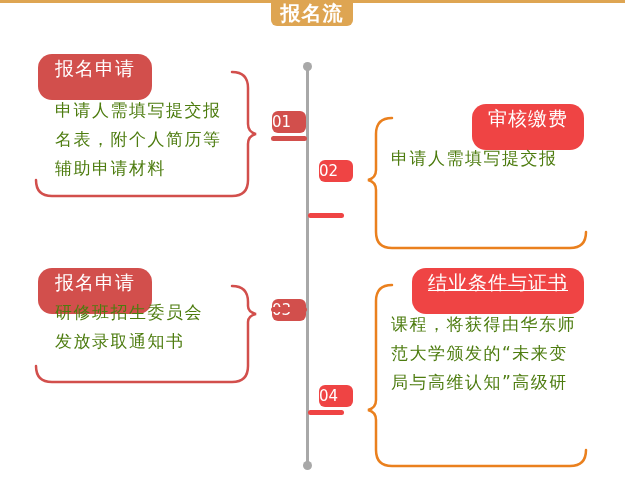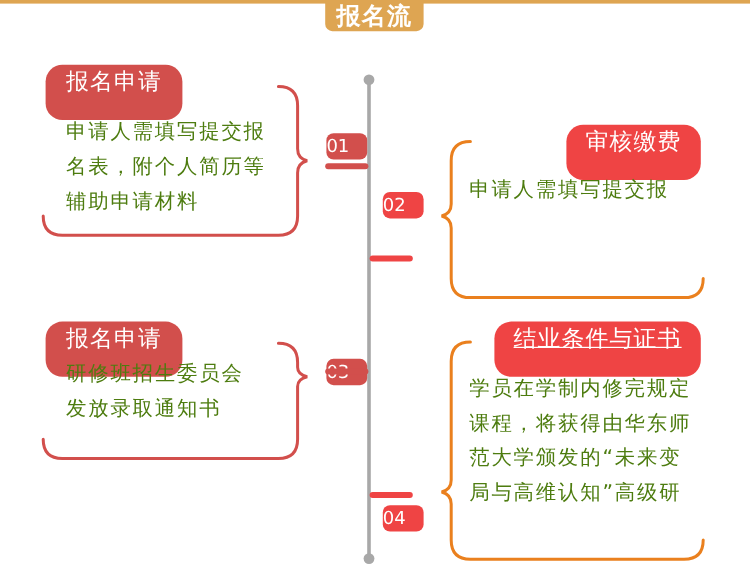--- a/index.html
+++ b/index.html
@@ -71,21 +71,20 @@
 </div>
 
 <div class="num red" style="left:272px; top:281px;margin-top:18px;">03</div>
 <div class="bar red" style="left:271px; top:307px; width:36px;"></div>
 <div class="pill red" style="left:38px; top:268px; width:114px;">报名申请</div>
 <div class="body-text" style="left:55px; top:298px;">
   <div>研修班招生委员会</div>
   <div>发放录取通知书</div>
 </div>
 
-<div class="num orange" style="left:319px; top:385px;margin-top:36px;">04</div>
+<div class="num orange" style="left:319px; top:385px;">04</div>
 <div class="bar orange" style="left:308px; top:410px; width:36px;"></div>
 <div class="pill orange" style="left:412px; top:268px; width:172px;text-decoration:underline;">结业条件与证书</div>
 <div class="body-text" style="left:391px; top:310px;">
-  <div>学员在学制内修完规定</div>
   <div>课程，将获得由华东师</div>
   <div>范大学颁发的“未来变</div>
   <div>局与高维认知”高级研</div>
 </div>
 
 </body></html>

